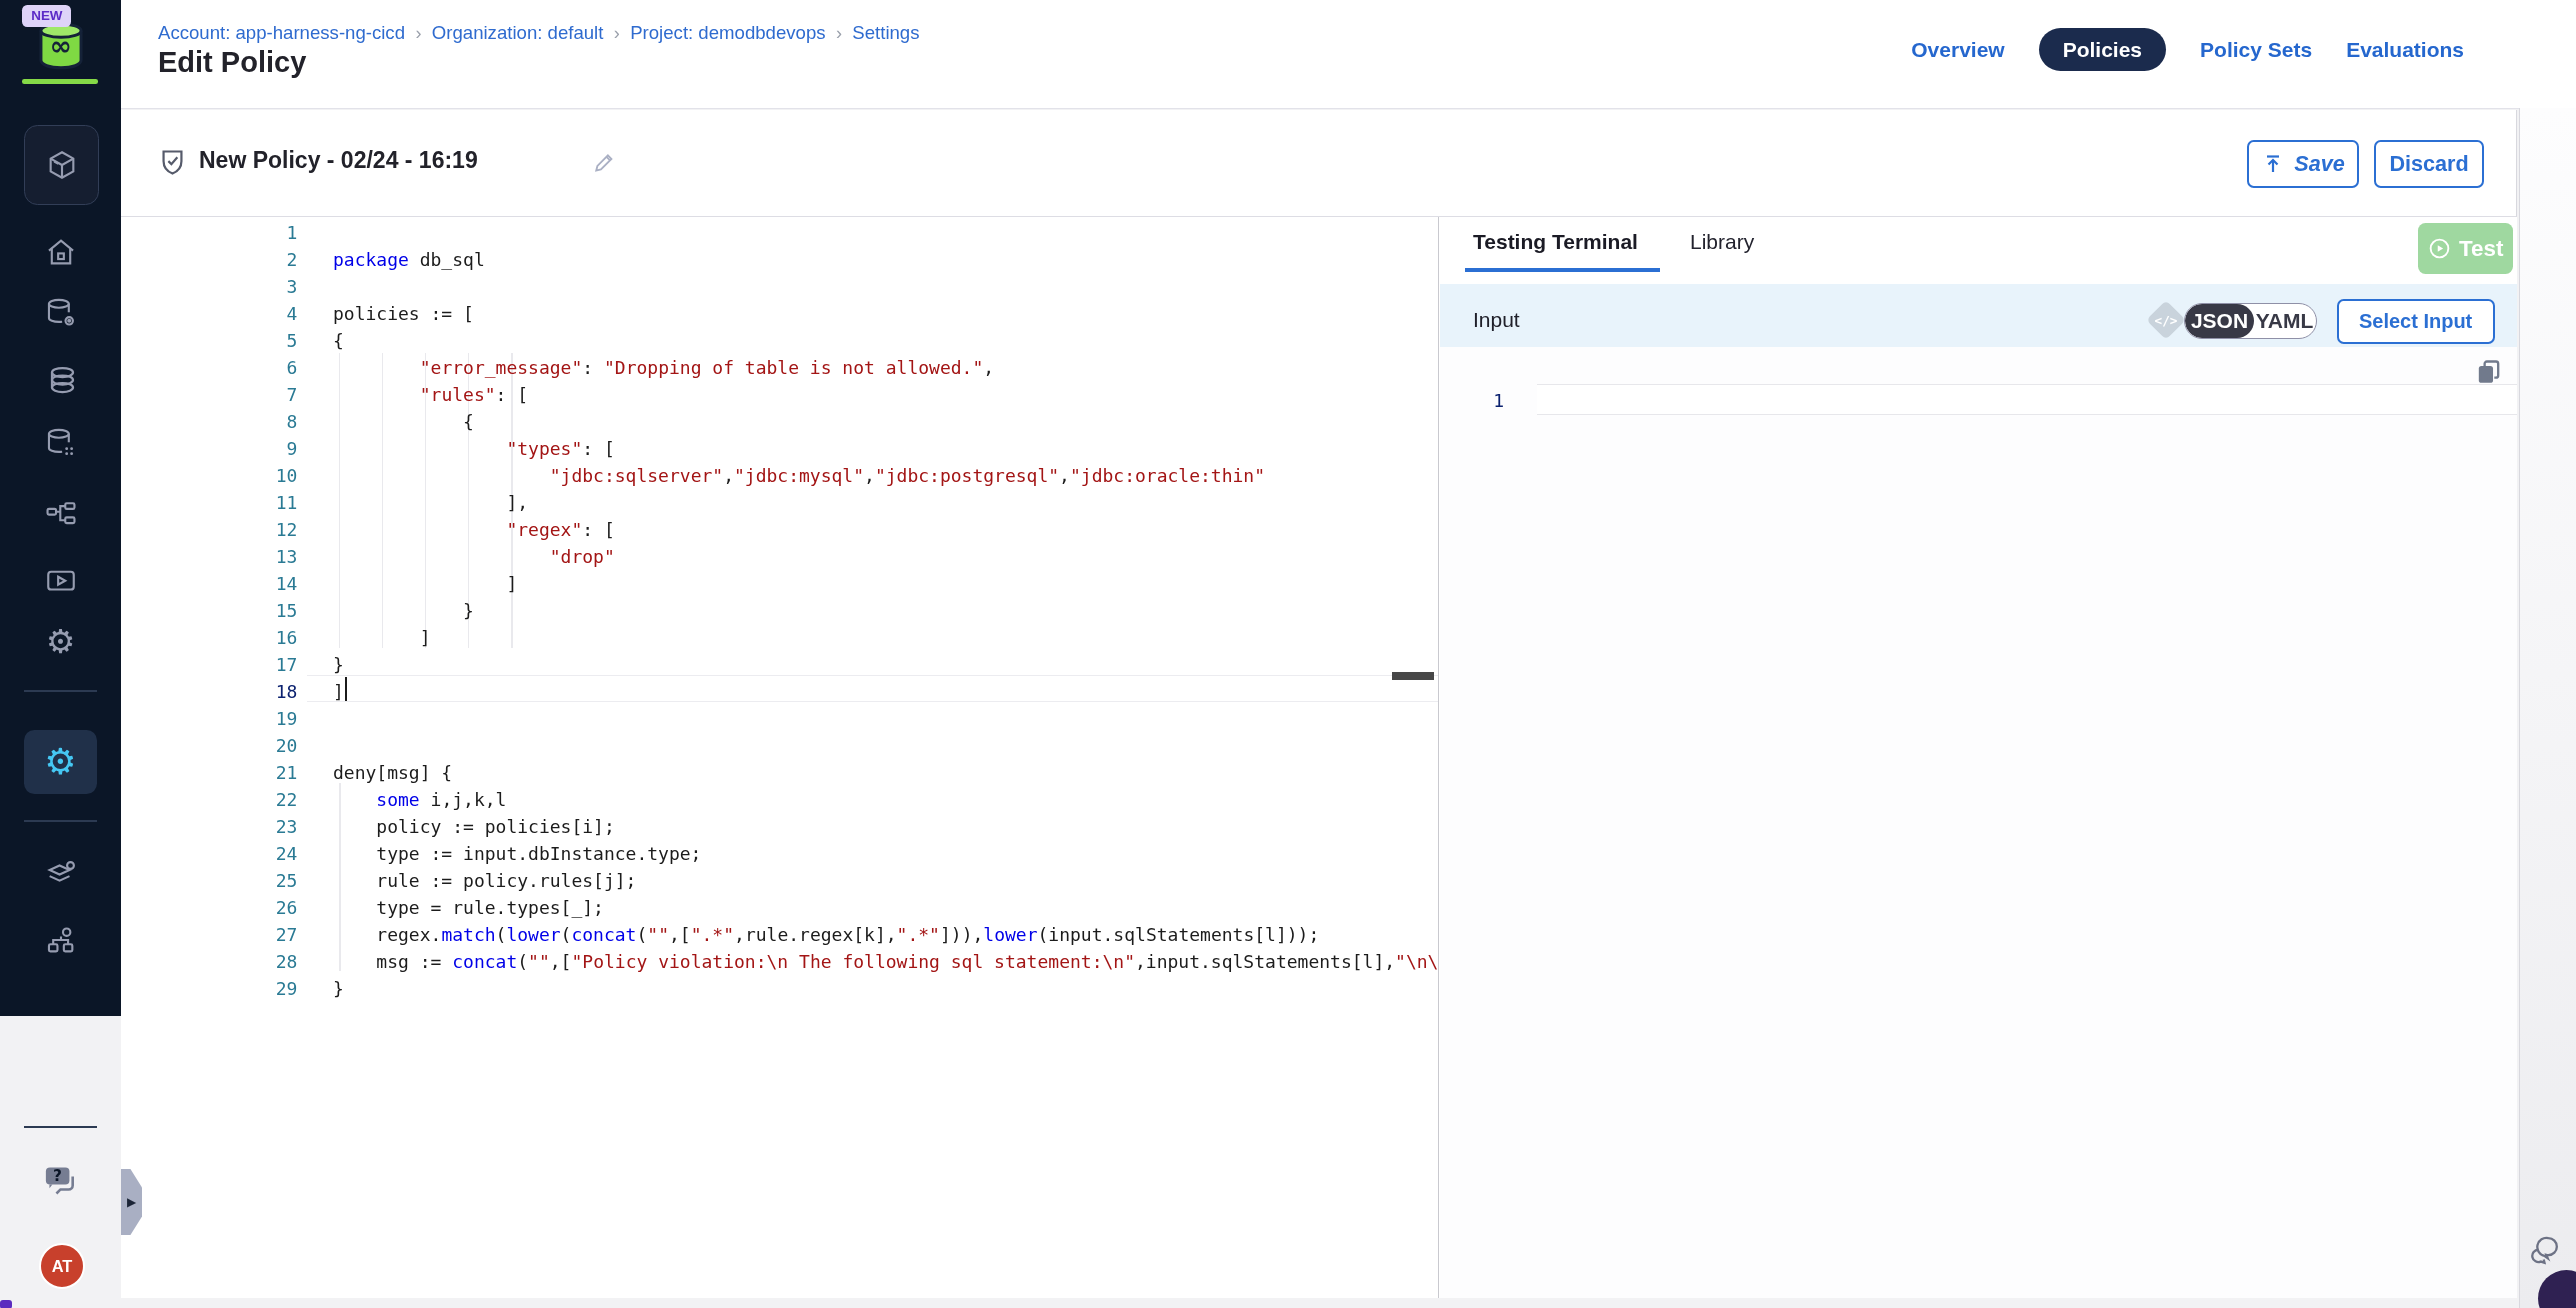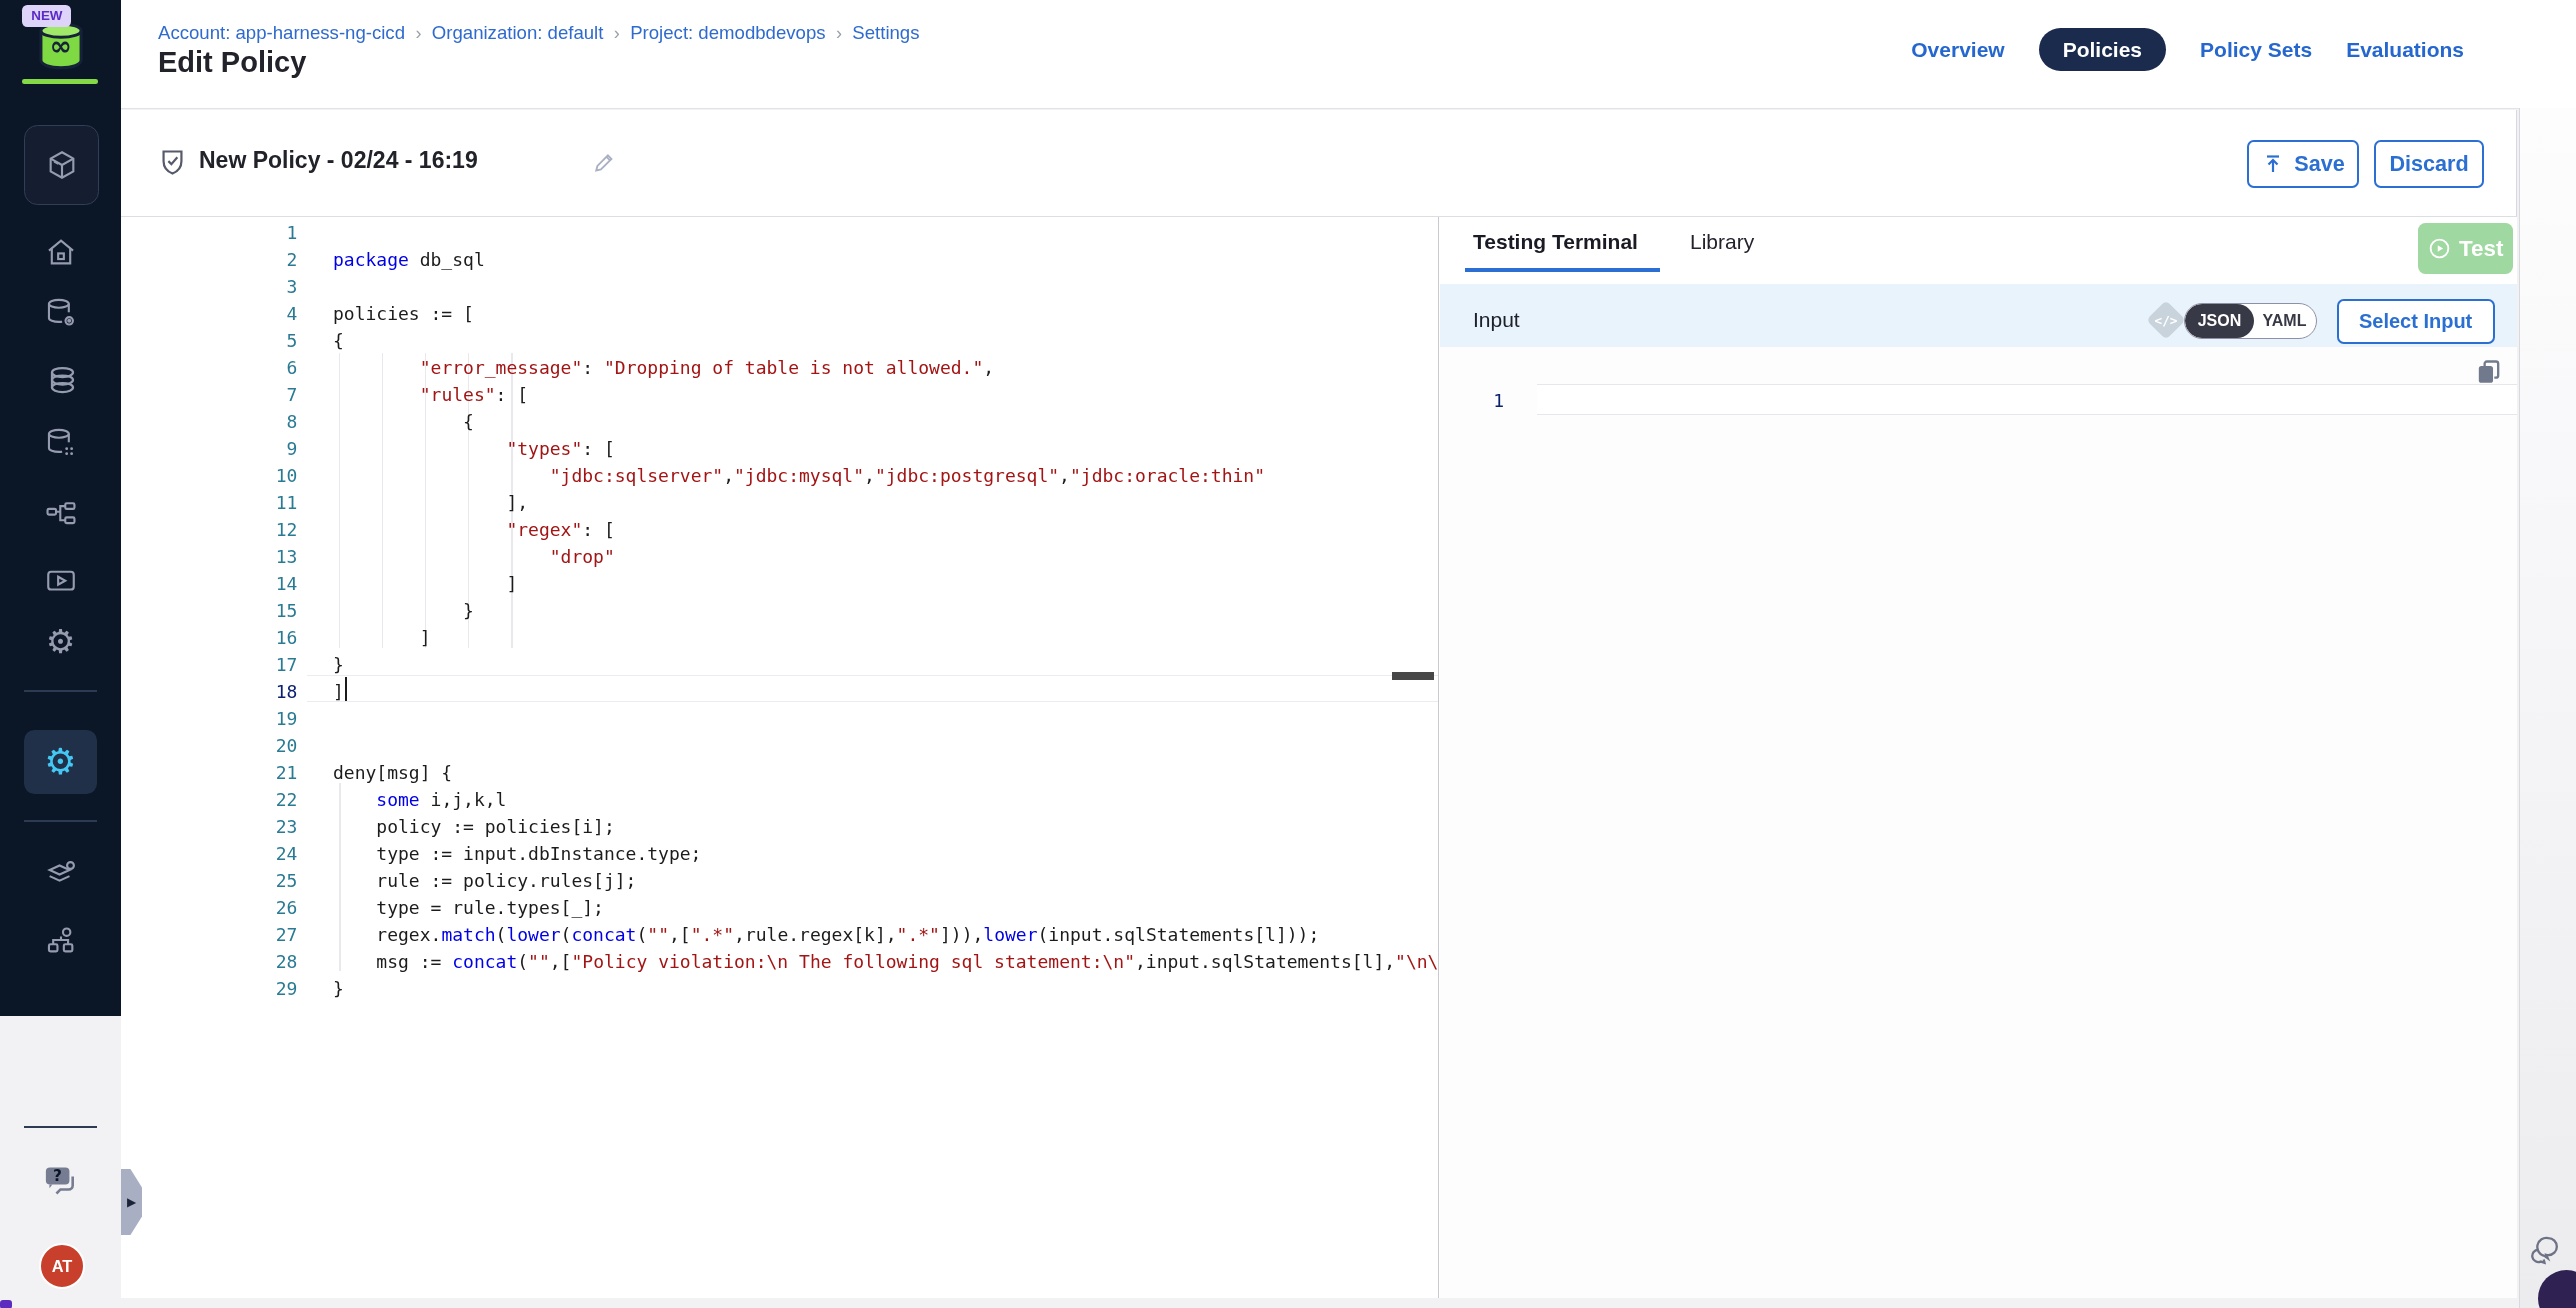--- a/index.html
+++ b/index.html
@@ -62,36 +62,36 @@
   #ptab-library{left:250px;font-weight:400;}
   #test-btn{position:absolute;right:4.5px;top:6px;width:95px;height:51px;background:#9fd8a0;border-radius:7.5px;
     display:flex;align-items:center;justify-content:center;gap:7.5px;color:#fff;font-size:22.4px;font-weight:bold;}
   #input-row{position:absolute;left:0;top:67px;right:0;height:75px;background:#e8f3fb;}
   #input-label{position:absolute;left:33px;top:24px;font-size:21px;color:#20202a;}
   #code-diamond{position:absolute;right:337px;top:22.4px;width:28px;height:28px;background:#c9d3dc;border-radius:5.2px;
     transform:rotate(45deg);display:flex;align-items:center;justify-content:center;}
   #code-diamond span{transform:rotate(-45deg);color:#ffffff;font-size:12.7px;font-weight:bold;font-family:"DejaVu Sans Mono",monospace;}
   #fmt-toggle{position:absolute;right:200px;top:19.4px;width:133px;height:36px;border:1.5px solid #8f90a7;border-radius:745px;
     background:#fff;display:flex;align-items:center;box-sizing:border-box;overflow:hidden;}
-  .fmt-seg{font-size:16px;font-weight:bold;display:flex;align-items:center;justify-content:center;height:100%;}
+  .fmt-seg{font-size:21px;font-weight:bold;display:flex;align-items:center;justify-content:center;height:100%;}
   #fmt-json{width:69px;background:#383946;color:#fff;border-radius:745px;}
   #fmt-yaml{width:61px;color:#383946;}
   #select-input-btn{position:absolute;right:22.4px;top:15px;width:158px;height:45px;border:2.2px solid #2b6fd3;border-radius:6.7px;
     background:#fff;color:#2b6fd3;font-size:20px;font-weight:600;display:flex;align-items:center;justify-content:center;box-sizing:border-box;}
   #panel-editor{position:absolute;left:0;top:130px;right:0;bottom:0;background:#fdfdfe;}
   #p-copy{position:absolute;right:13.4px;top:10.4px;}
   #p-line-row{position:absolute;left:97px;right:0;top:37px;height:31px;background:#fff;border-top:1.5px solid #e7e7eb;border-bottom:1.5px solid #e7e7eb;box-sizing:border-box;}
   #p-ln{position:absolute;left:0;top:40px;width:64px;text-align:right;color:#0b216f;font-family:"DejaVu Sans Mono",monospace;font-size:18px;line-height:27px;}
   
   #right-gutter{position:absolute;left:2519px;top:108px;right:0;bottom:0;background:linear-gradient(#fdfdfe,#ececef);border-left:1.5px solid #d8d8de;}
   #chat-fab{position:absolute;right:-19.4px;bottom:-19.4px;width:57px;height:57px;border-radius:50%;background:#2f2152;}
   
   .blue-btn{border:2.2px solid #2b6fd3;border-radius:6.7px;background:#fff;color:#2b6fd3;font-size:21.6px;font-weight:600;
     display:flex;align-items:center;justify-content:center;gap:9px;box-sizing:border-box;height:48px;}
-  #save-btn{position:absolute;right:157px;top:30px;width:112px;}
+  #save-btn{position:absolute;right:157px;top:30px;width:112px;font-style:italic;}
   #discard-btn{position:absolute;right:32px;top:30px;width:110px;}
 </style>
 </head>
 <body>
 
 <div id="sidebar">
   <div id="new-badge">NEW</div>
   <div class="sb-center" style="top:21px;">
     <svg width="52" height="49" viewBox="0 0 70 66">
       <path d="M8 13v40c0 6 12 10 27 10s27-4 27-10V13" fill="#7fd943" stroke="#152238" stroke-width="4"></path>

